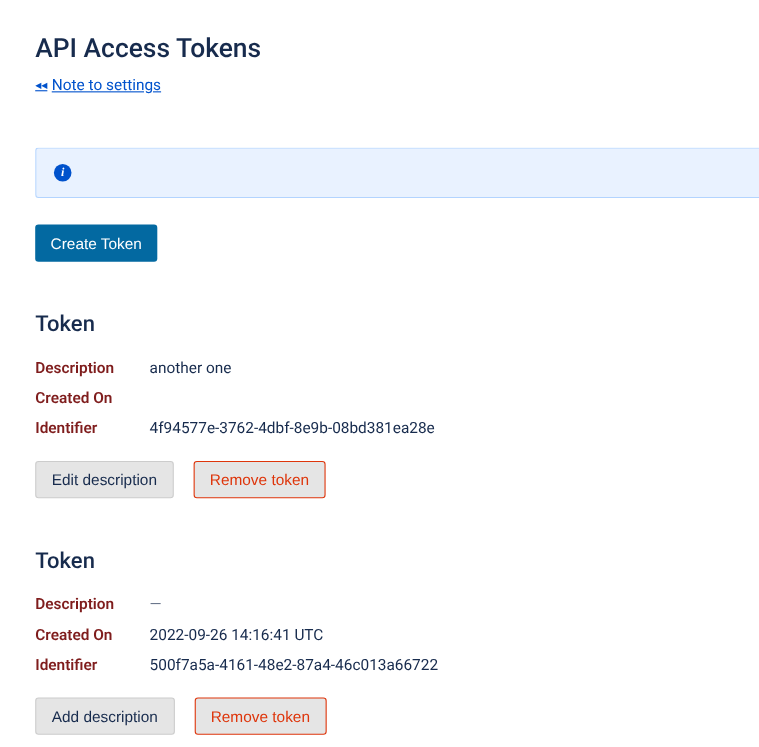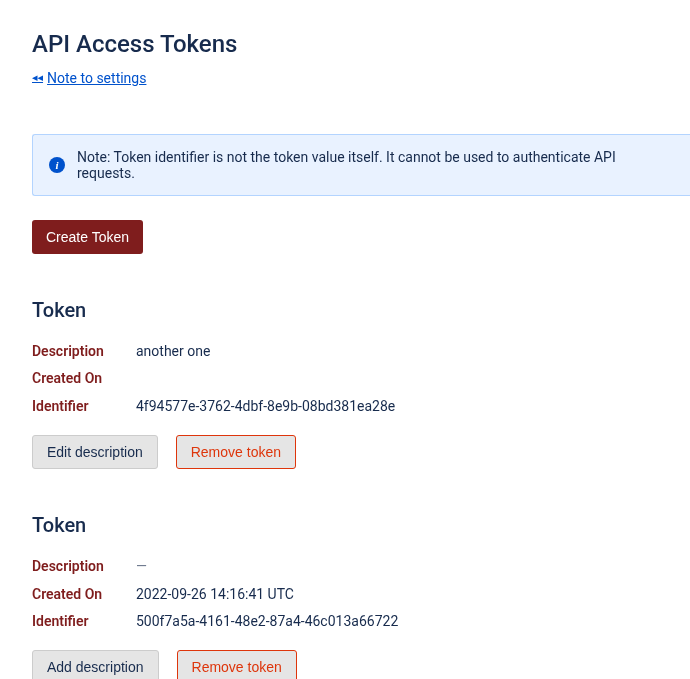--- a/index.html
+++ b/index.html
@@ -52,21 +52,21 @@
       align-items: center;
       justify-content: center;
       font-size: 11px;
       font-weight: bold;
       font-style: italic;
       font-family: Georgia, serif;
       flex-shrink: 0;
     }
     .create-btn {
       margin-top: 24px;
-      background: #7f1d1d;
+      background: #0369a1;
       color: #fff;
       border: none;
       padding: 9px 14px;
       font-size: 14px;
       font-weight: 500;
       border-radius: 3px;
       cursor: pointer;
     }
     .token-section {
       margin-top: 44px;
@@ -125,21 +125,20 @@
 
 <h1>API Access Tokens</h1>
 
 <a class="back-link">
   <span class="arrow">◂◂</span>
   <span>Note to settings</span>
 </a>
 
 <div class="note-banner">
   <span class="info-icon">i</span>
-  <span>Note: Token identifier is not the token value itself. It cannot be used to authenticate API requests.</span>
 </div>
 
 <button class="create-btn">Create Token</button>
 
 
 <div class="token-section">
   <h2>Token</h2>
   <div class="token-table">
     <div class="token-row">
       <div class="token-label">Description</div>

